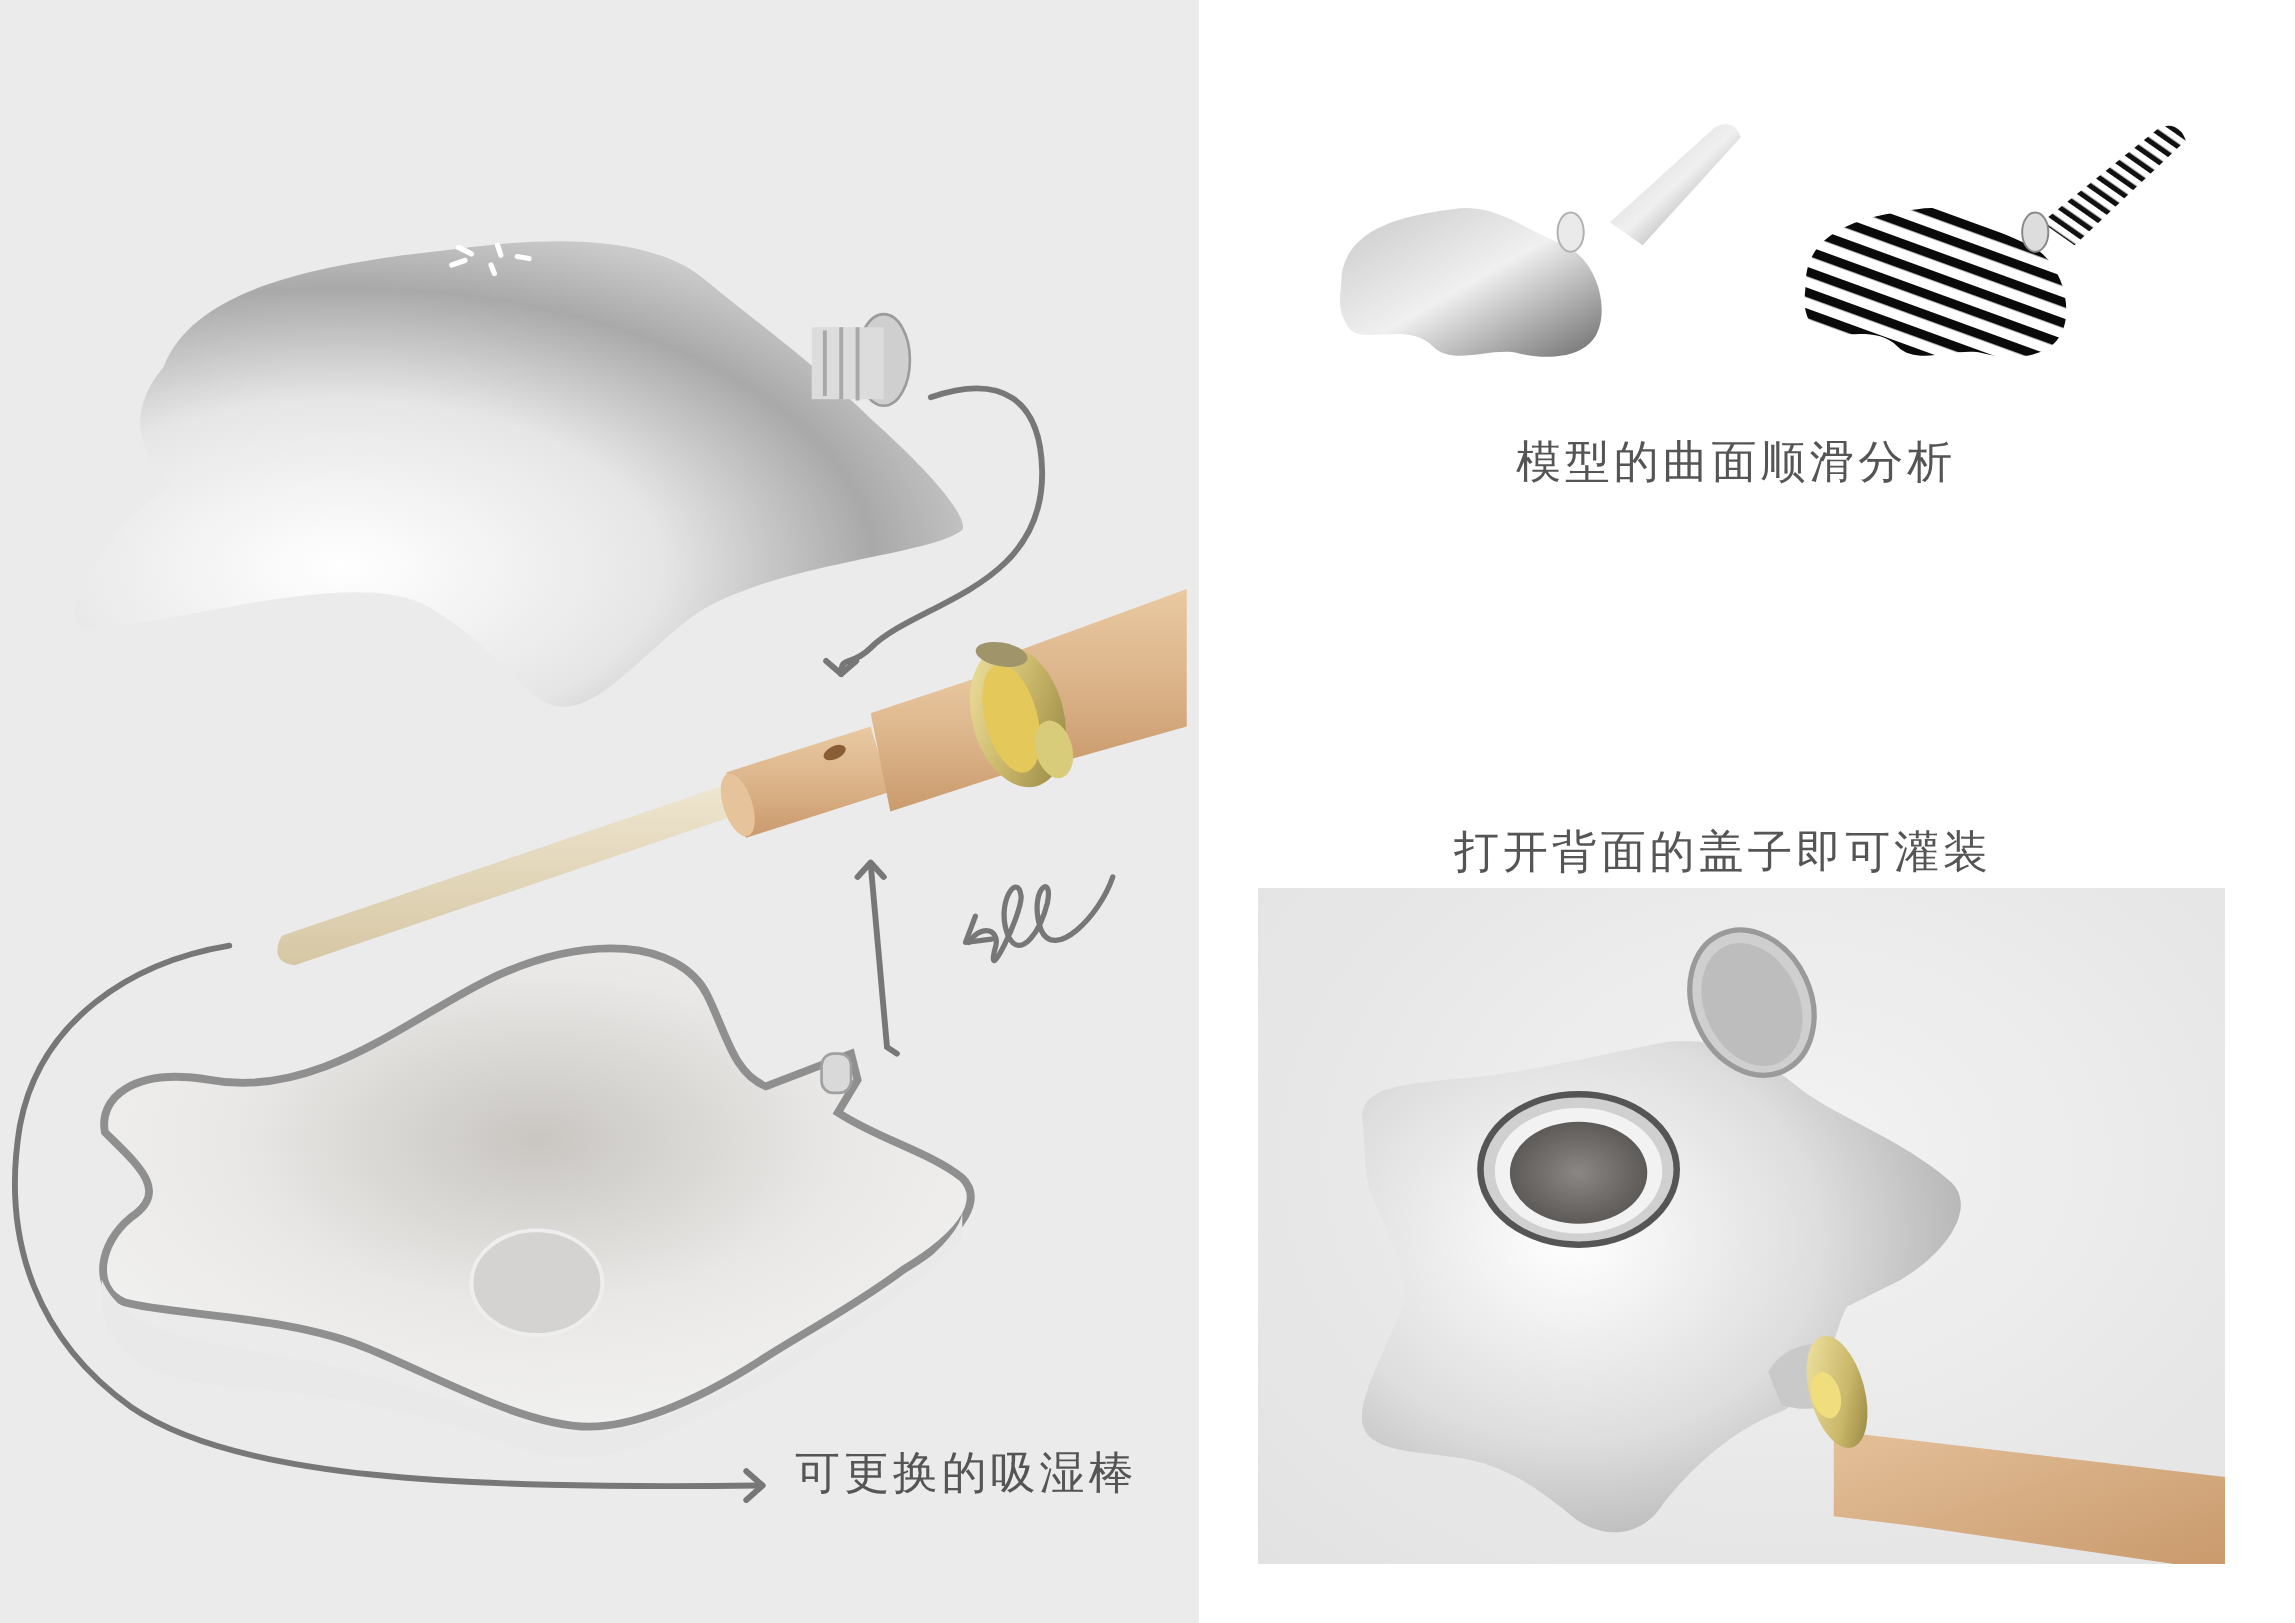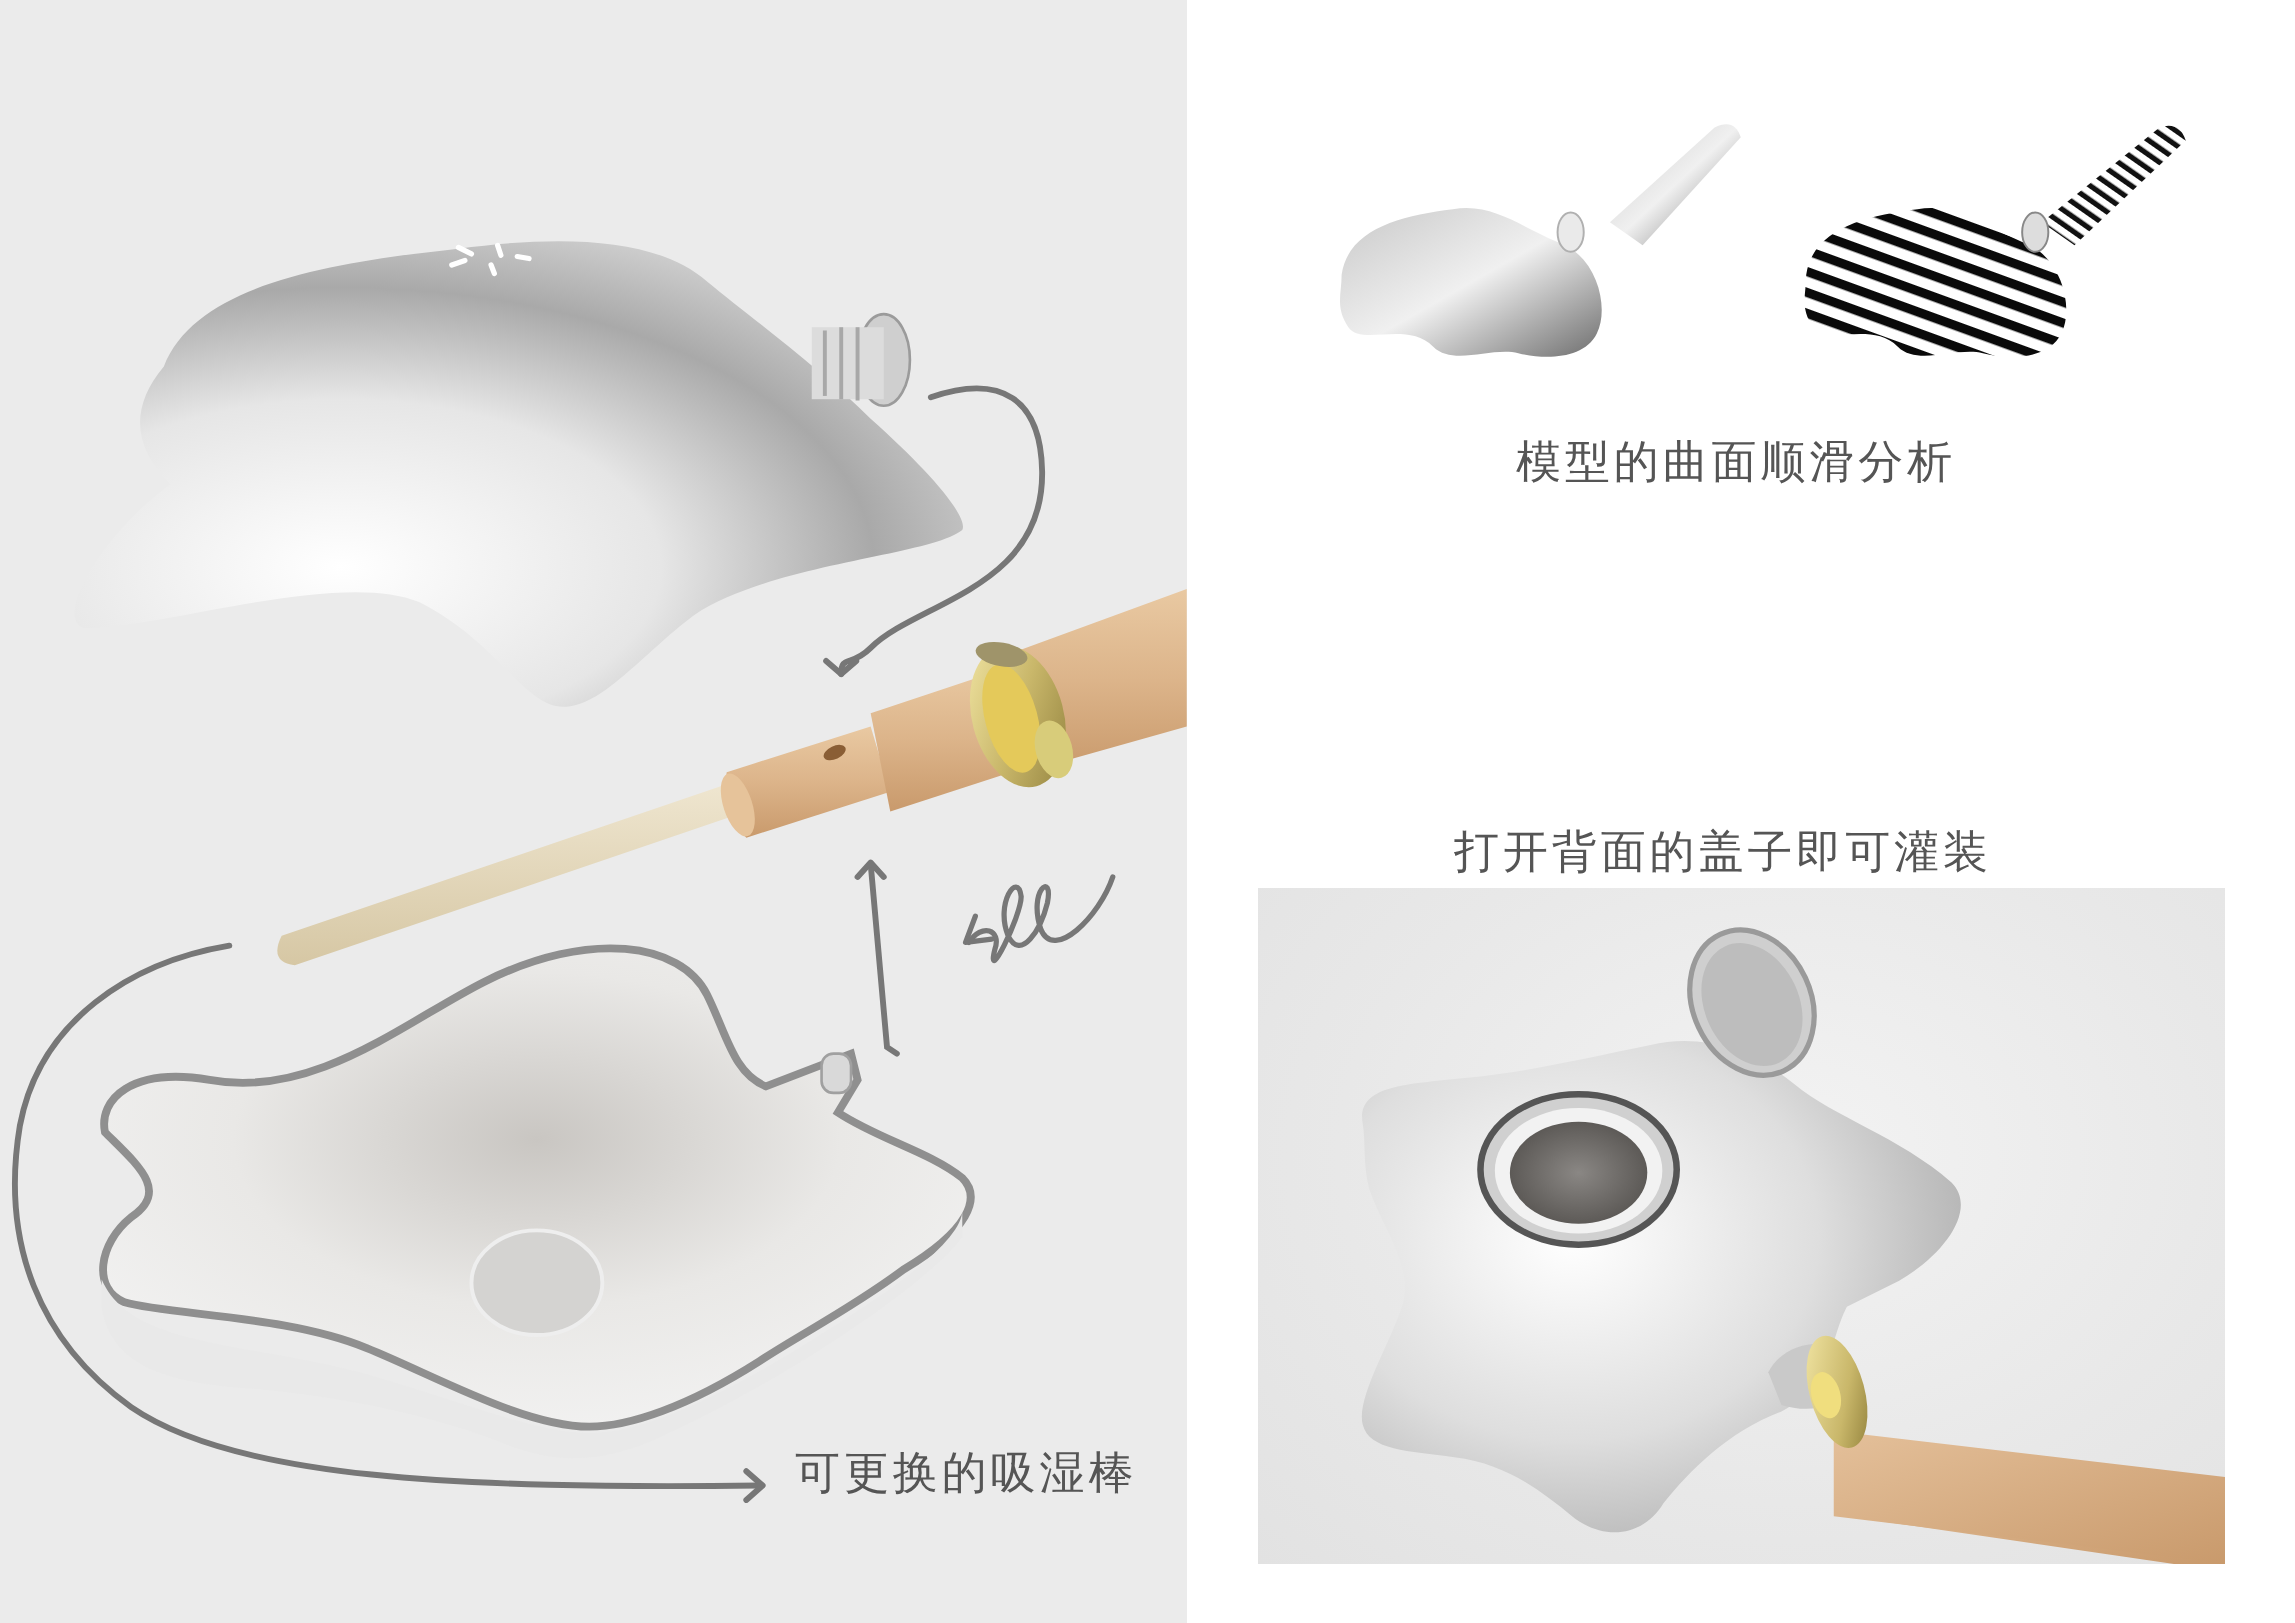--- a/index.html
+++ b/index.html
@@ -4,20 +4,21 @@
 <style>
   html, body { margin: 0; padding: 0; }
   body {
     width: 2295px; height: 1623px; position: relative; overflow: hidden;
     background: #ffffff;
     font-family: "DejaVu Sans", "Liberation Sans", sans-serif;
   }
   .left-panel {
     position: absolute; left: 0; top: 0; width: 1187px; height: 1623px;
     background: #ebebeb;
+    padding-left: 12px;
   }
   .left-panel svg { position: absolute; left: 0; top: 0; }
   .caption {
     position: absolute; color: #555555; font-size: 45px; letter-spacing: 3.9px;
     white-space: nowrap; font-weight: 400;
   }
   .cap-rod { left: 795px; top: 1443px; }
   .cap-analysis { left: 1508px; top: 432px; margin-left: 8px; }
   .cap-fill { left: 1454px; top: 802px; margin-top: 20px; }
   .analysis-wrap { position: absolute; left: 1322px; top: 111px; width: 903px; height: 275px; }

